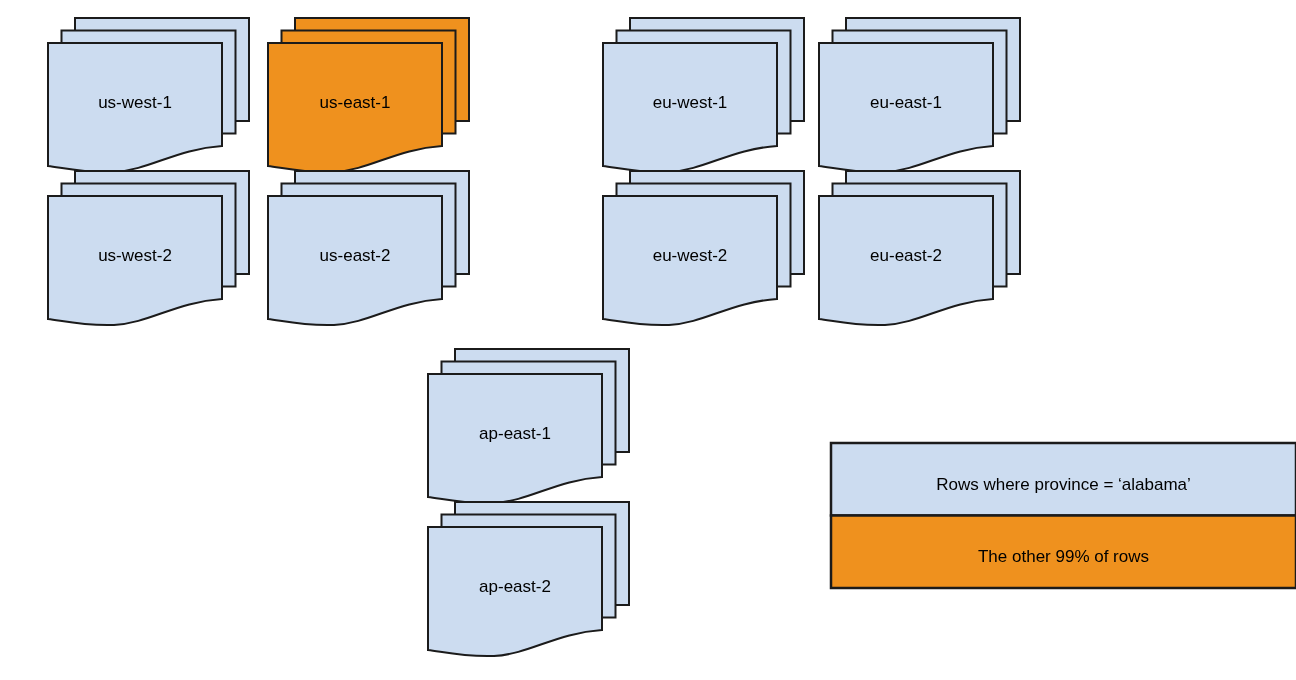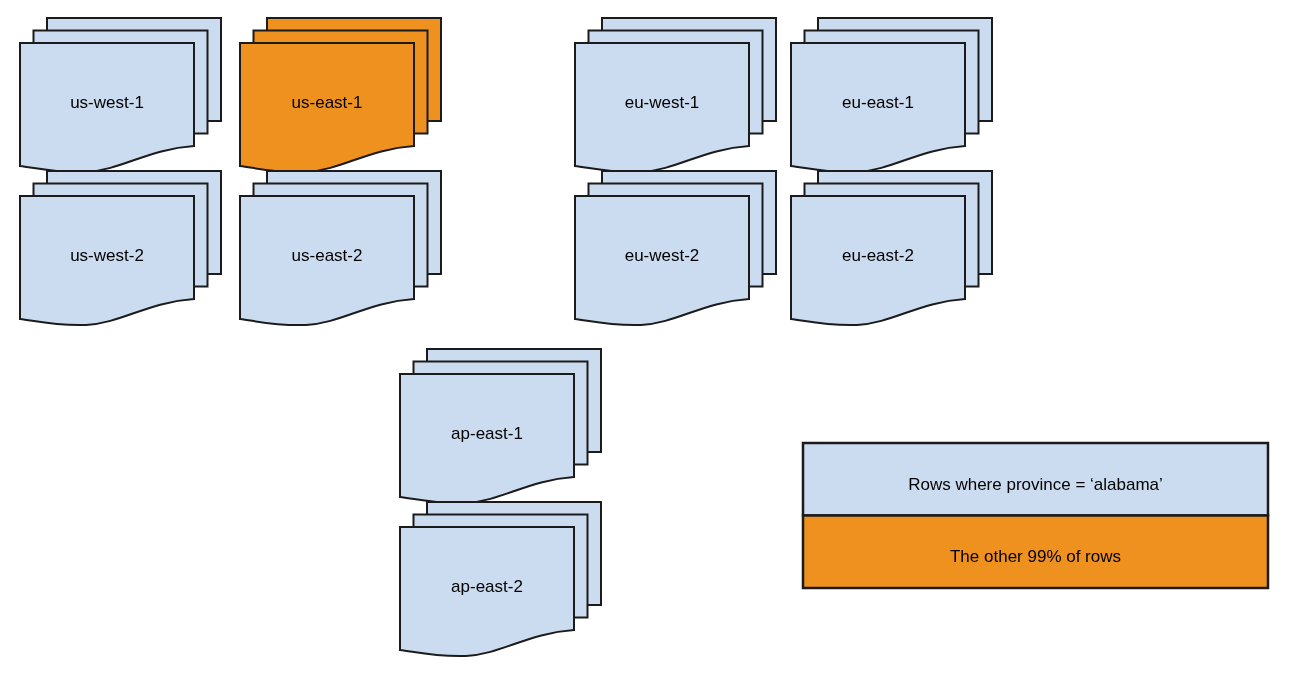--- a/index.html
+++ b/index.html
@@ -12,20 +12,21 @@
     width: 1296px;
     height: 680px;
     overflow: hidden;
     font-family: "Liberation Sans", "DejaVu Sans", sans-serif;
   }
   #canvas {
     position: relative;
     width: 1200px;
     height: 680px;
     background: #ffffff;
+    margin-left: 28px;
   }
   svg.diagram {
     position: absolute;
     top: 0;
     left: 0;
     width: 1296px;
     height: 680px;
     display: block;
   }
   .sheet-shape {

